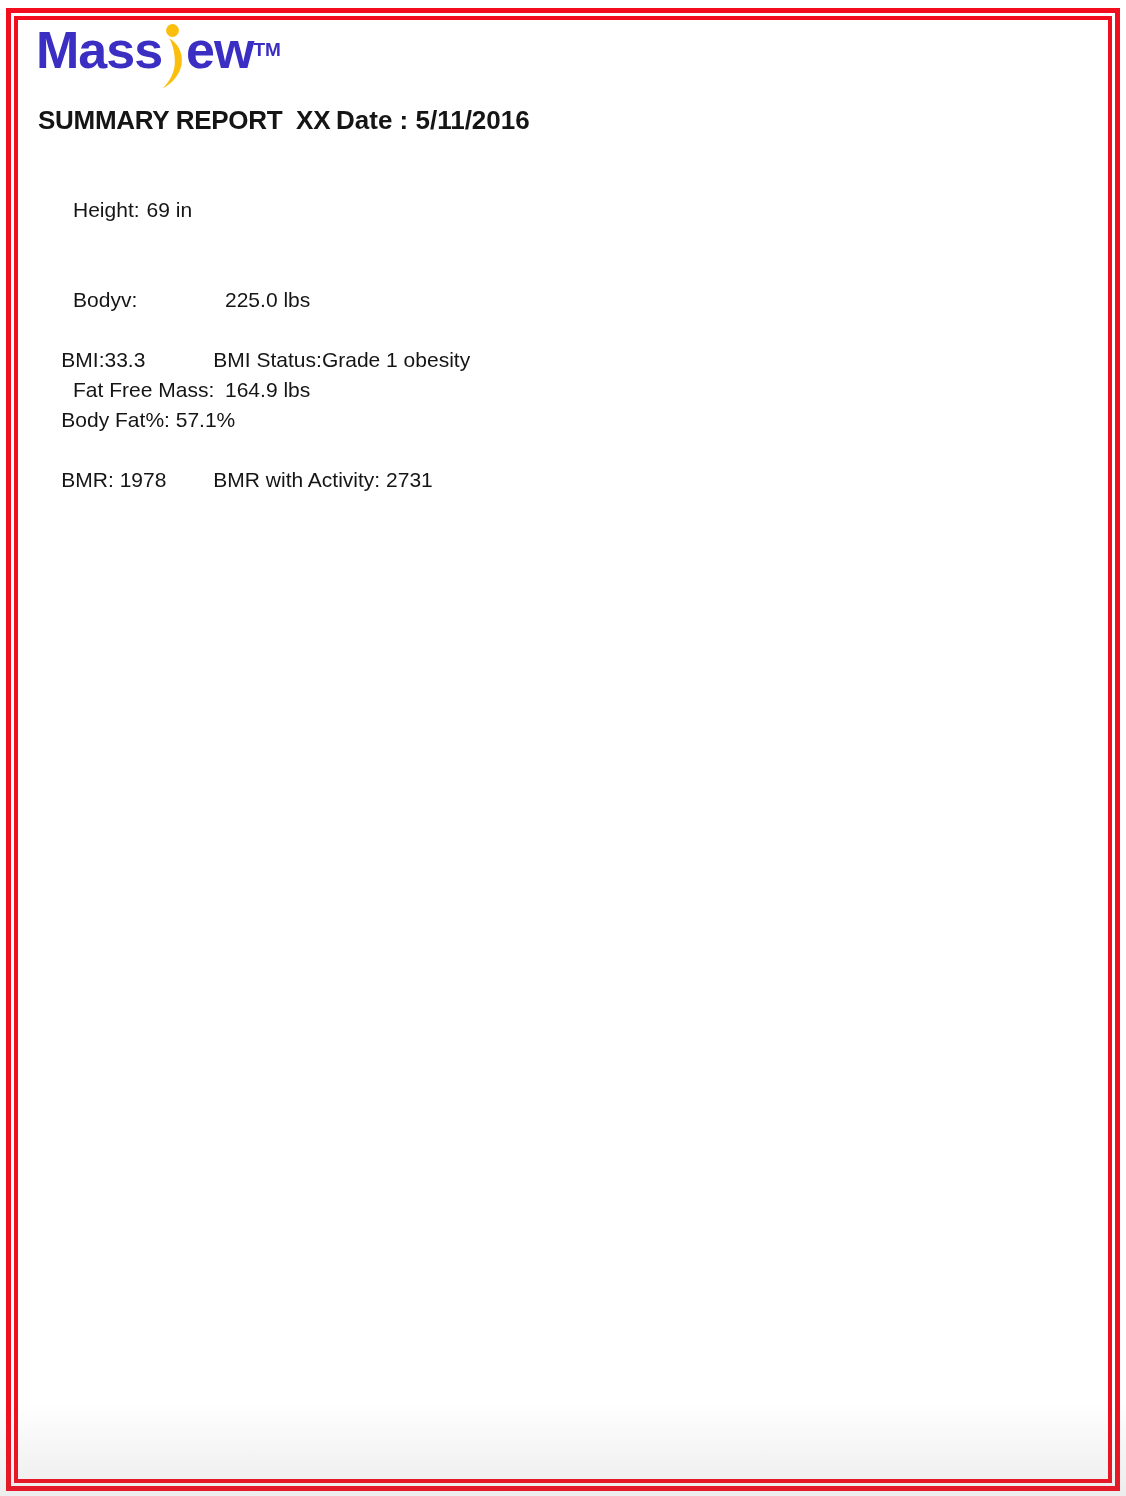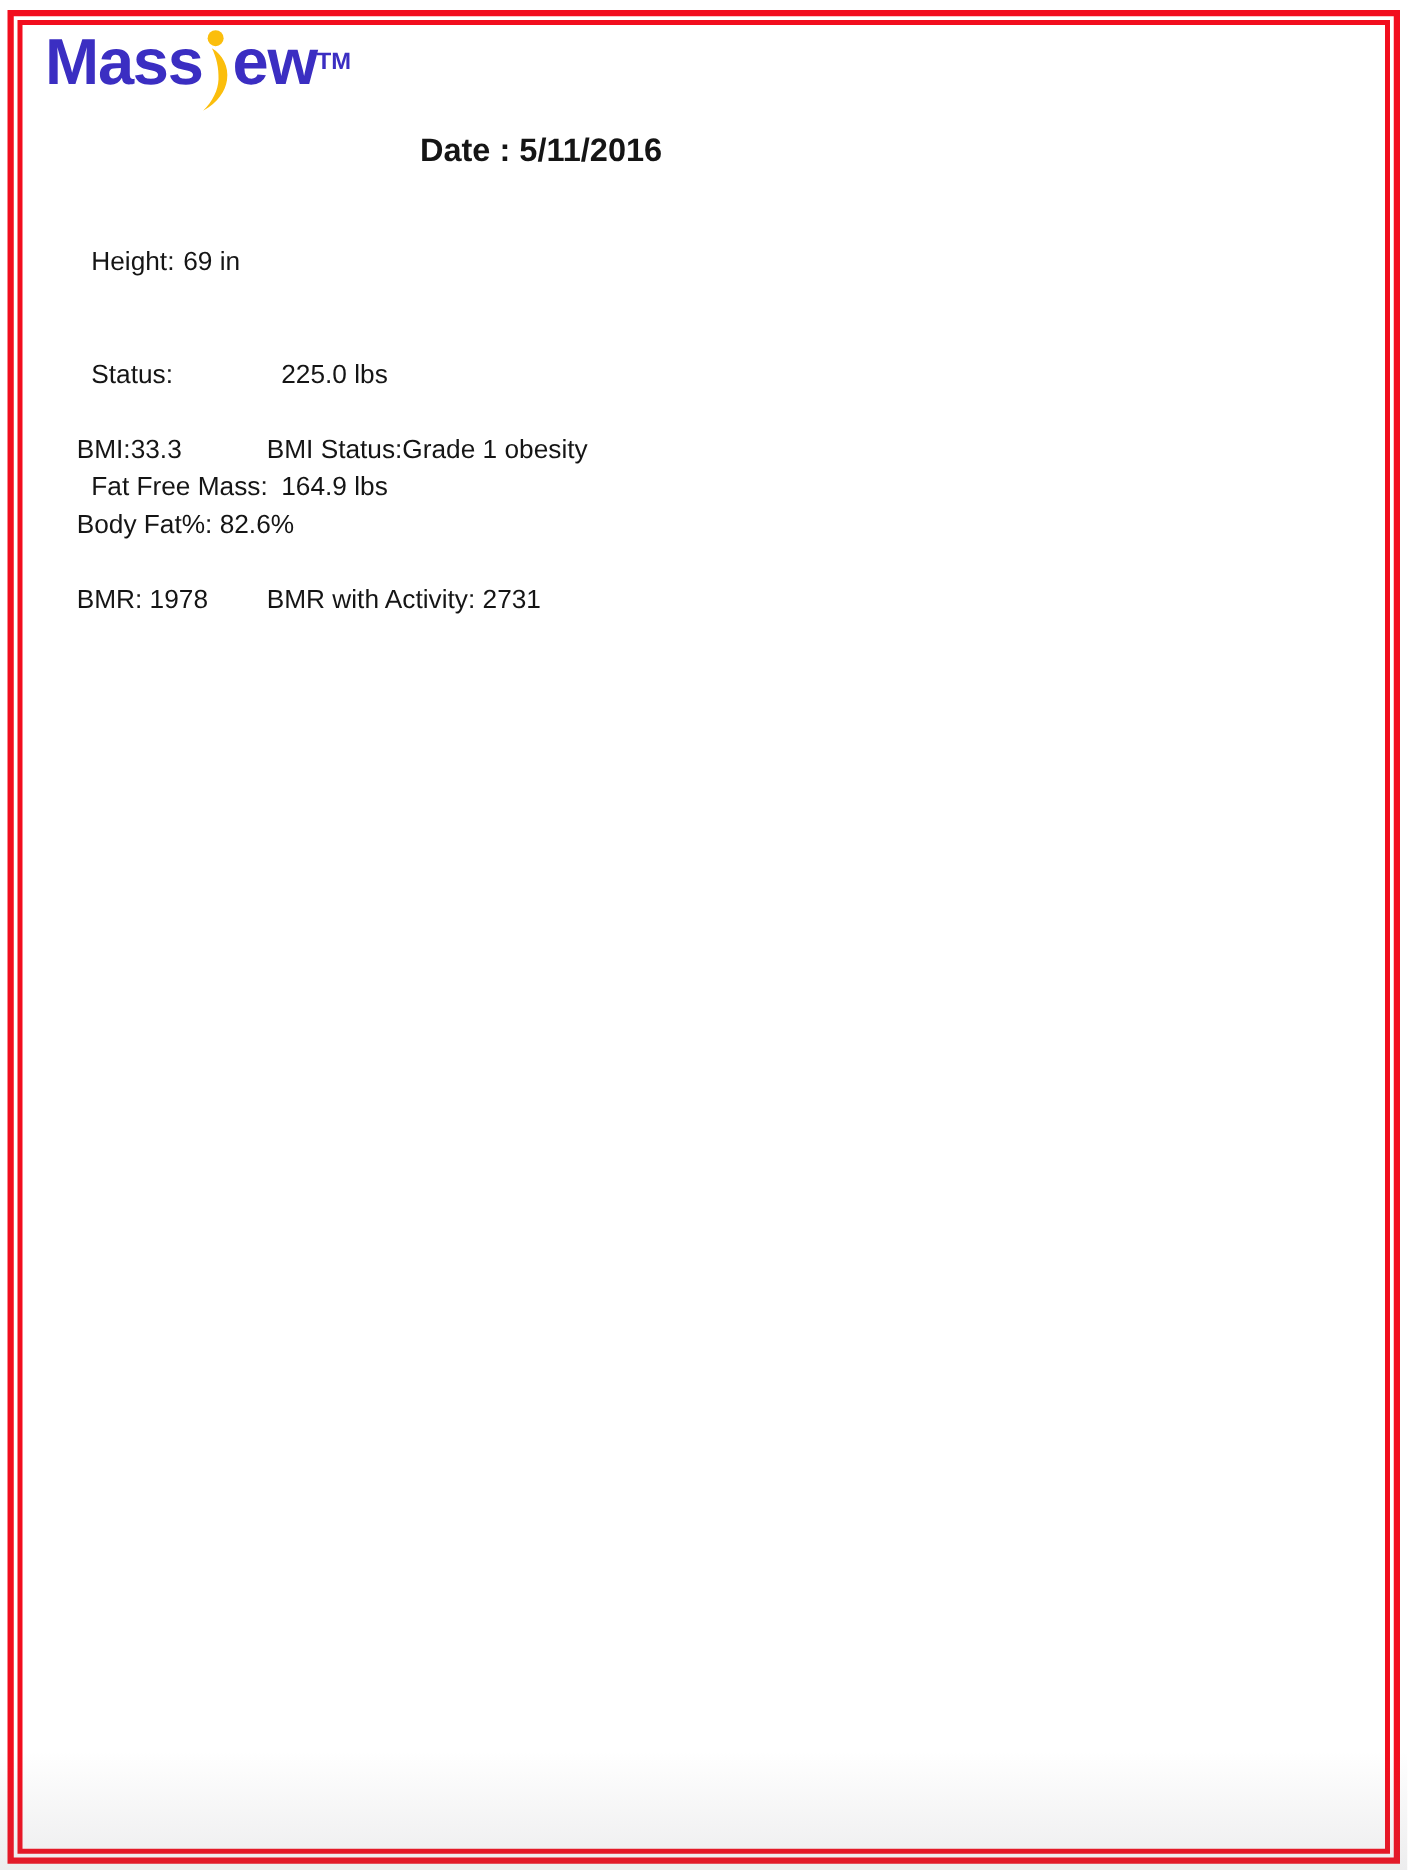--- a/index.html
+++ b/index.html
@@ -141,41 +141,42 @@
                  C 21.4 50.5, 15.5 60, 3.5 66.5
                  C 11.5 58.5, 15.4 50, 15.8 41.5
                  C 16.2 32, 14 23.5, 10.5 16.5 Z" fill="#FBBE0C"></path>
       </svg>
     </span>
     <span class="logo-word">ew</span>
     <span class="logo-tm">TM</span>
   </div>
 
   <div class="header-line">
+    <span class="header-title">SUMMARY REPORT  XX</span>
     <span class="header-date">Date : 5/11/2016</span>
   </div>
 
   <div class="metrics">
     <div class="metric-row row-inline">
       <span class="metric-label">Height:</span><span class="metric-value">69 in</span>
     </div>
     <div class="metric-row">
-      <span class="metric-label">Status:</span><span class="metric-value">225.0 lbs</span>
+      <span class="metric-label">Bodyv:</span><span class="metric-value">225.0 lbs</span>
     </div>
     <div class="metric-row">
       <span class="metric-label">Fat Free Mass:</span><span class="metric-value">164.9 lbs</span>
     </div>
   </div>
 
   <div class="text-line bmi-line">
     <span class="seg-first">BMI:33.3</span><span>BMI Status:Grade 1 obesity</span>
   </div>
 
   <div class="text-line bodyfat-line">
-    <span>Body Fat%: 82.6%</span>
+    <span>Body Fat%: 57.1%</span>
   </div>
 
   <div class="text-line bmr-line">
     <span class="seg-first">BMR: 1978</span><span>BMR with Activity: 2731</span>
   </div>
 
   <div class="bottom-fade"></div>
 
 </div>
 

